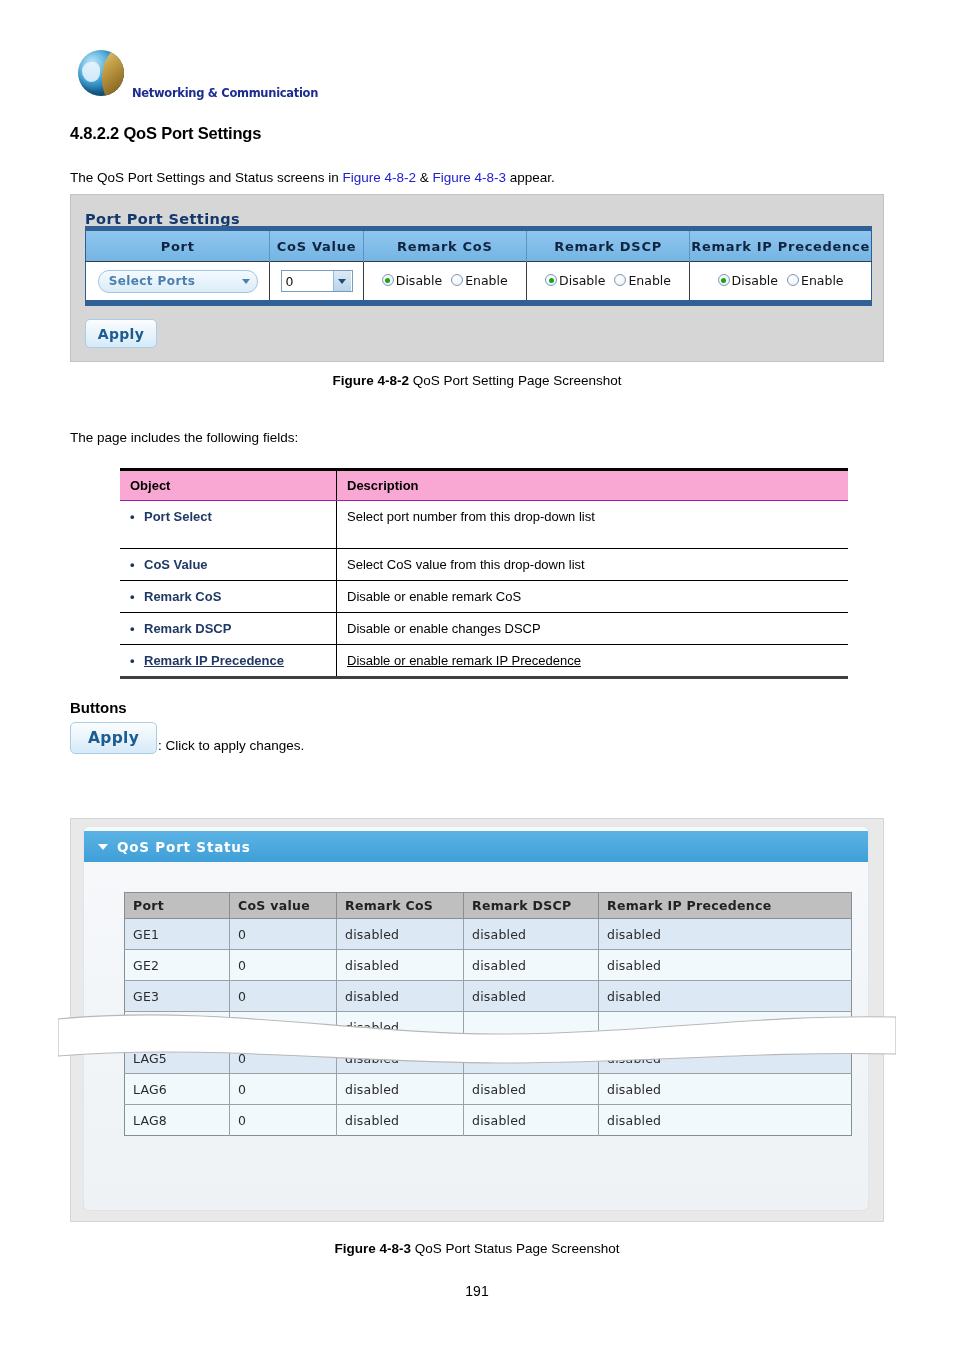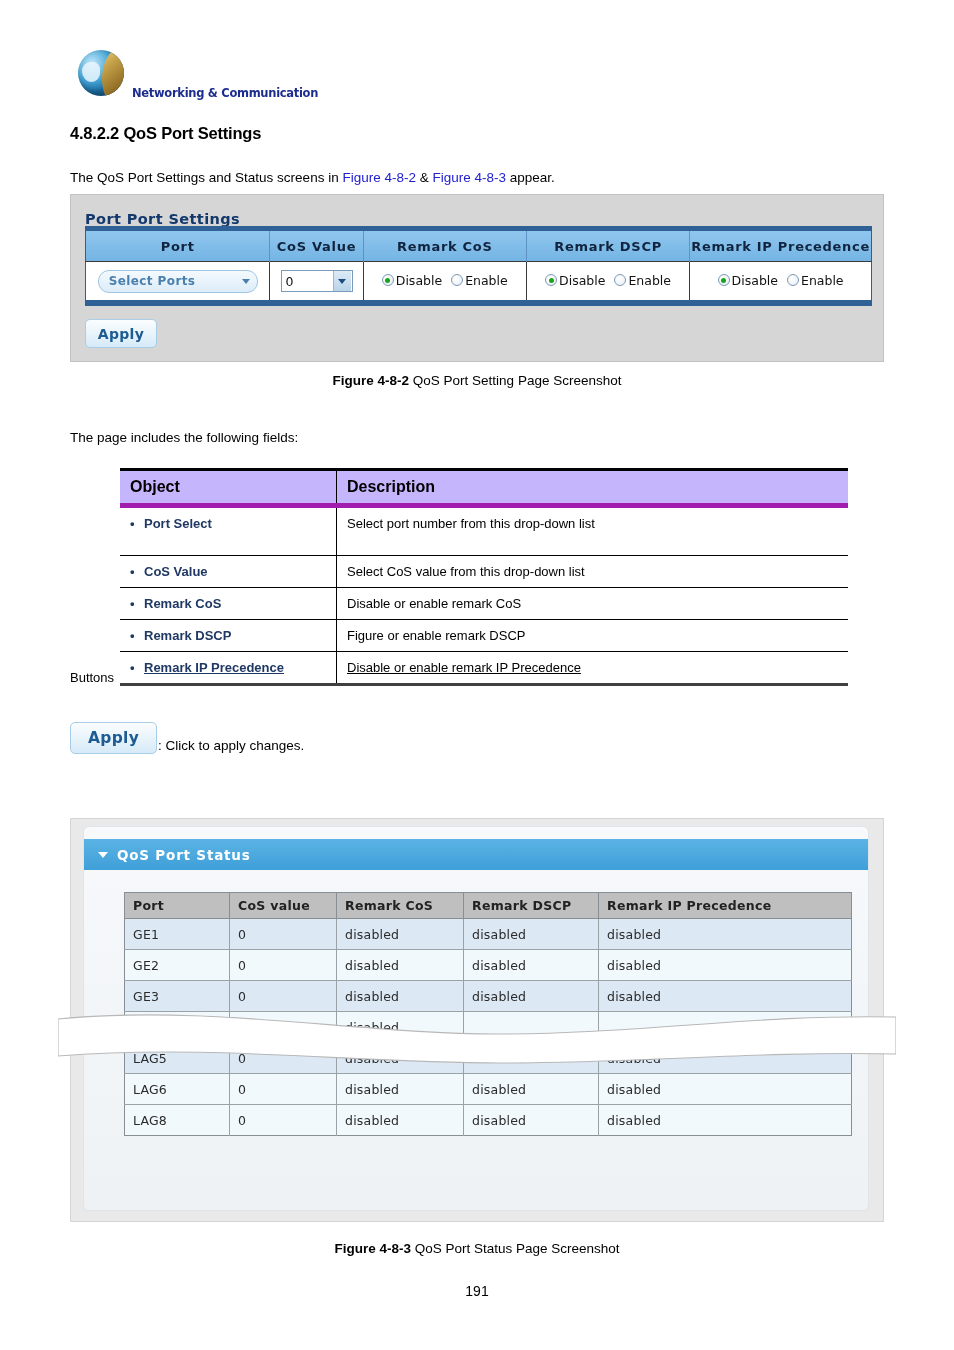--- a/index.html
+++ b/index.html
@@ -97,23 +97,23 @@
   }
   .fields-lead {
     position: absolute;
     left: 70px;
     top: 430px;
     font-size: 13.5px;
   }
   .buttons-label {
     position: absolute;
     left: 70px;
-    top: 670px;
-    font-size: 13px;
-    font-weight: normal;
+    top: 699px;
+    font-size: 15px;
+    font-weight: bold;
   }
   .buttons-desc {
     position: absolute;
     left: 158px;
     top: 738px;
     font-size: 13.5px;
   }
   .fig-caption {
     position: absolute;
     width: 954px;
@@ -312,27 +312,27 @@
   
   .obj-table {
     position: absolute;
     left: 120px;
     top: 468px;
     width: 728px;
     border-collapse: collapse;
     font-size: 13px;
   }
   .obj-table thead th {
-    background: #c4b5fd;
+    background: #f9a8d4;
     text-align: left;
     font-weight: bold;
-    font-size: 16px;
+    font-size: 13px;
     padding: 7px 10px;
     border-top: 3px solid #000;
-    border-bottom: 5px solid #a21caf;
+    border-bottom: 1px solid #a21caf;
   }
   .obj-table thead th.c1 { width: 196px; border-right: 1px solid #000; }
   .obj-table tbody td {
     padding: 8px 10px;
     border-bottom: 1px solid #000;
     vertical-align: top;
     font-size: 13px;
   }
   .obj-table tbody td.c1 {
     border-right: 1px solid #000;
@@ -362,21 +362,21 @@
     width: 786px;
     height: 385px;
     background: linear-gradient(#f7f9fb, #eef2f5);
     border: 1px solid #dfe5ea;
     border-radius: 6px;
     box-sizing: border-box;
     overflow: hidden;
   }
   .status-bar {
     position: absolute;
-    left: 0; top: 12px;
+    left: 0; top: 4px;
     width: 784px;
     height: 31px;
     background: linear-gradient(#5bb3e4, #3f9fd8);
     display: flex;
     align-items: center;
     padding-left: 14px;
     box-sizing: border-box;
   }
   .status-bar .tri {
     width: 0; height: 0;
@@ -554,21 +554,21 @@
     <tr>
       <td class="c1"><span class="bullet">•</span><span>CoS Value</span></td>
       <td>Select CoS value from this drop-down list</td>
     </tr>
     <tr>
       <td class="c1"><span class="bullet">•</span><span>Remark CoS</span></td>
       <td>Disable or enable remark CoS</td>
     </tr>
     <tr>
       <td class="c1"><span class="bullet">•</span><span>Remark DSCP</span></td>
-      <td>Figure or enable remark DSCP</td>
+      <td>Disable or enable changes DSCP</td>
     </tr>
     <tr>
       <td class="c1"><span class="bullet">•</span><span>Remark IP Precedence</span></td>
       <td>Disable or enable remark IP Precedence</td>
     </tr>
   </tbody>
 </table>
 
 <div class="buttons-label">Buttons</div>
 <div class="apply-btn apply-in-buttons">Apply</div>

